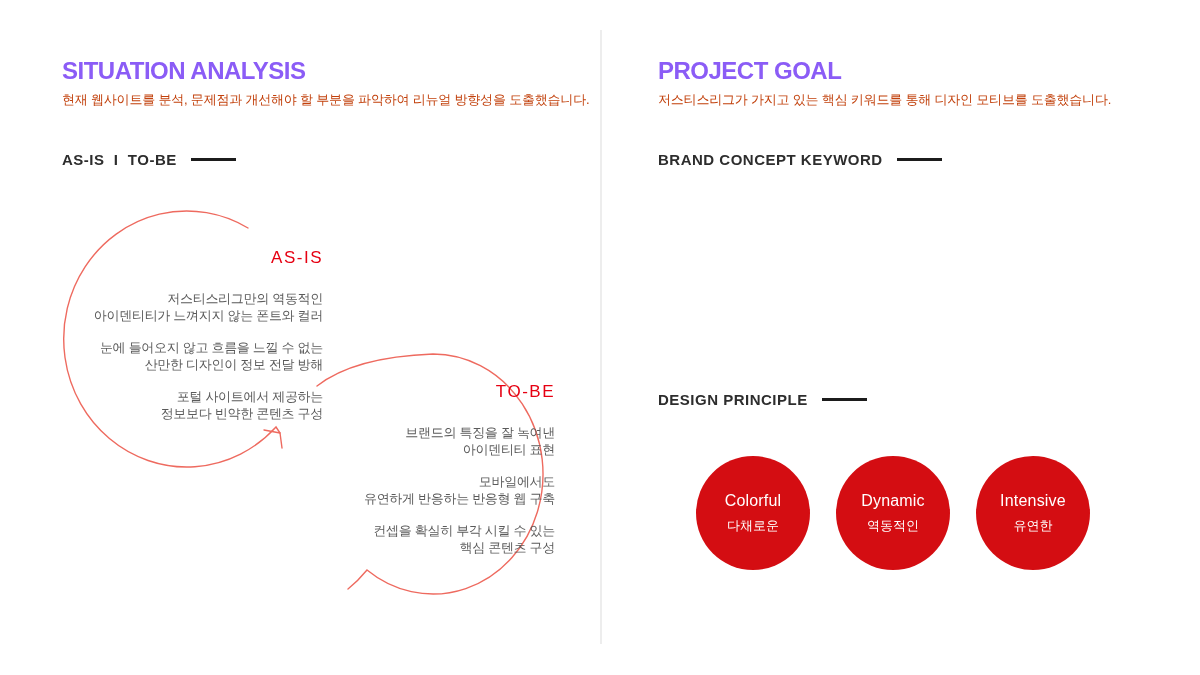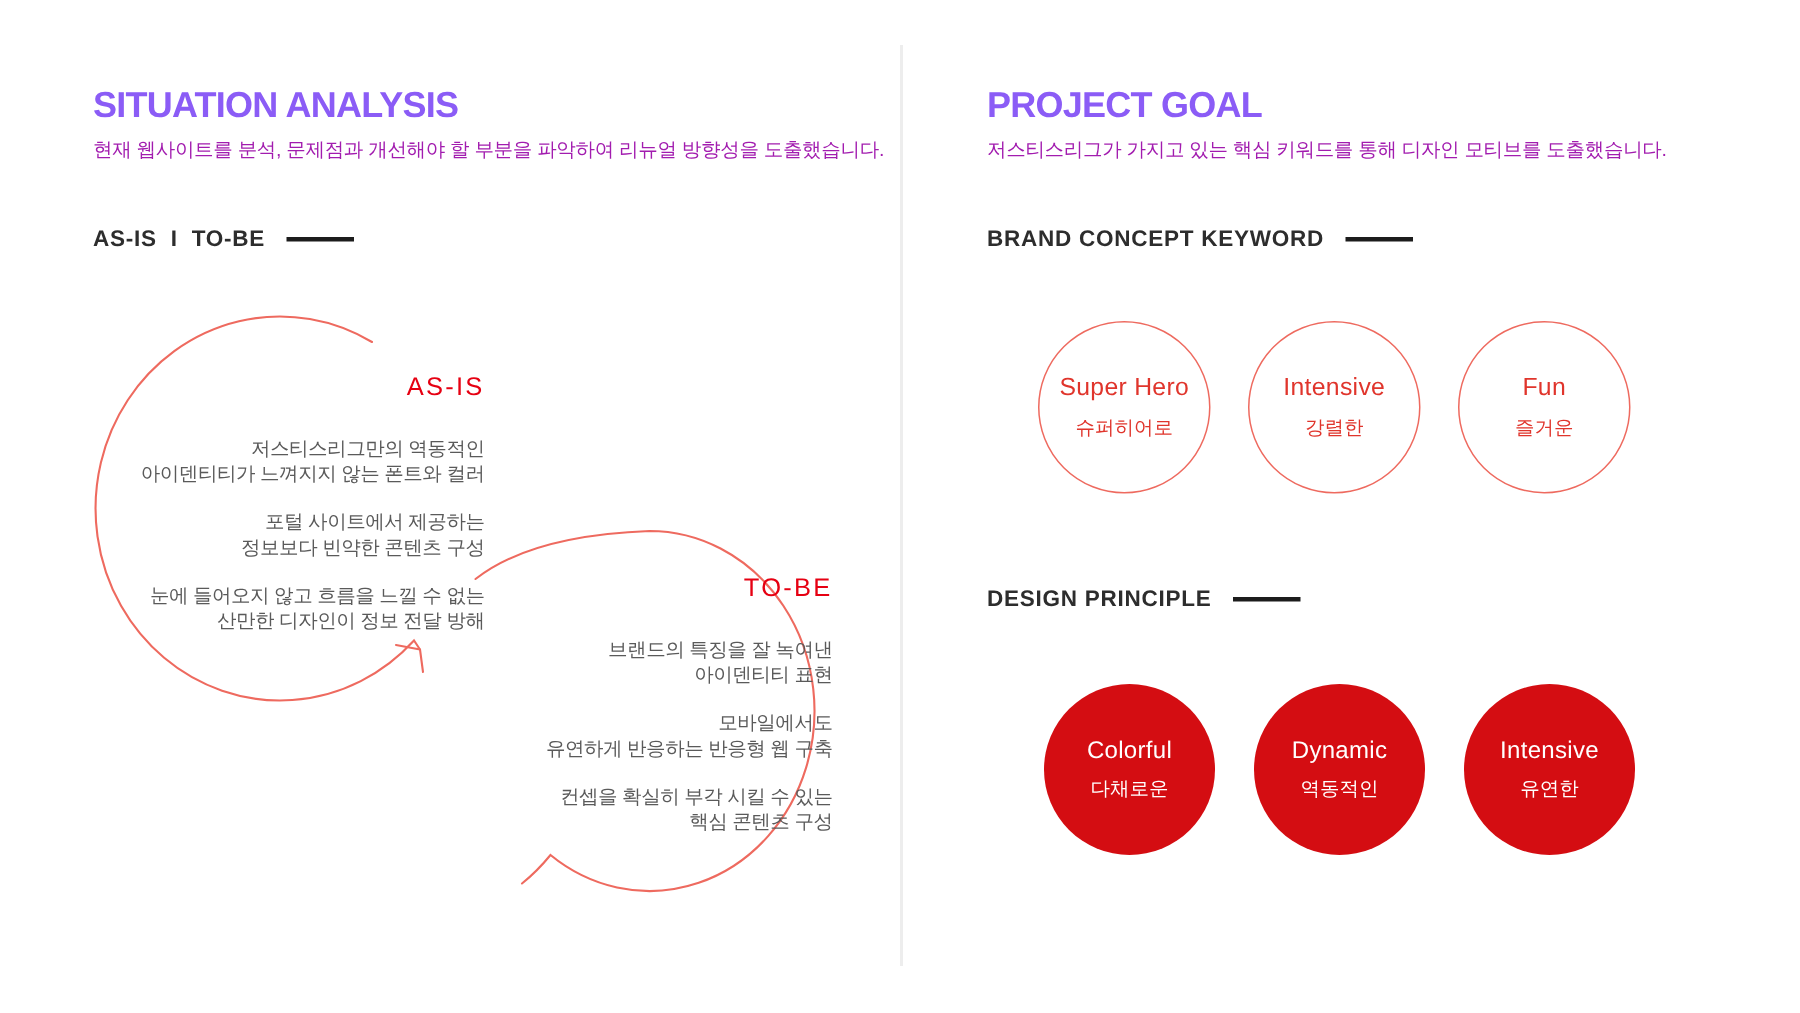--- a/index.html
+++ b/index.html
@@ -10,21 +10,21 @@
   .arcs { position:absolute; left:0; top:0; pointer-events:none; }
 
   .main-title {
     position:absolute; margin:0; font-size:24px; font-weight:800;
     color:#8b5cf6; letter-spacing:-0.5px; top:57px;
   }
   .main-title.left-col  { left:62px; }
   .main-title.right-col { left:658px; }
 
   .subtitle {
-    position:absolute; margin:0; font-size:13px; color:#a21caf;
+    position:absolute; margin:0; font-size:13px; color:#c2410c;
     letter-spacing:-0.2px; top:91px;
   }
   .subtitle.left-col  { left:62px; }
   .subtitle.right-col { left:658px; }
 
   .section-label-row { position:absolute; display:flex; align-items:center; gap:14px; }
   .row-asis-tobe   { left:62px;  top:151px; }
   .row-keyword     { left:658px; top:151px; }
   .row-principle   { left:658px; top:391px; }
   .section-label {
@@ -80,24 +80,24 @@
 
   <div class="section-label-row row-asis-tobe">
     <span class="section-label">AS-IS  I  TO-BE</span>
     <span class="dash"></span>
   </div>
 
   <div class="circle-text-block asis-block">
     <p class="circle-title">AS-IS</p>
     <p class="point">저스티스리그만의 역동적인
 아이덴티티가 느껴지지 않는 폰트와 컬러</p>
+    <p class="point">눈에 들어오지 않고 흐름을 느낄 수 없는
+산만한 디자인이 정보 전달 방해</p>
     <p class="point">포털 사이트에서 제공하는
 정보보다 빈약한 콘텐츠 구성</p>
-    <p class="point">눈에 들어오지 않고 흐름을 느낄 수 없는
-산만한 디자인이 정보 전달 방해</p>
   </div>
 
   <div class="circle-text-block tobe-block">
     <p class="circle-title">TO-BE</p>
     <p class="point">브랜드의 특징을 잘 녹여낸
 아이덴티티 표현</p>
     <p class="point">모바일에서도
 유연하게 반응하는 반응형 웹 구축</p>
     <p class="point">컨셉을 확실히 부각 시킬 수 있는
 핵심 콘텐츠 구성</p>
@@ -106,34 +106,20 @@
   <div class="divider"></div>
 
   <h1 class="main-title right-col">PROJECT GOAL</h1>
   <p class="subtitle right-col">저스티스리그가 가지고 있는 핵심 키워드를 통해 디자인 모티브를 도출했습니다.</p>
 
   <div class="section-label-row row-keyword">
     <span class="section-label">BRAND CONCEPT KEYWORD</span>
     <span class="dash"></span>
   </div>
 
-  <div class="keyword-row">
-    <div class="keyword-circle">
-      <span class="keyword-en">Super Hero</span>
-      <span class="keyword-ko">슈퍼히어로</span>
-    </div>
-    <div class="keyword-circle">
-      <span class="keyword-en">Intensive</span>
-      <span class="keyword-ko">강렬한</span>
-    </div>
-    <div class="keyword-circle">
-      <span class="keyword-en">Fun</span>
-      <span class="keyword-ko">즐거운</span>
-    </div>
-  </div>
 
   <div class="section-label-row row-principle">
     <span class="section-label">DESIGN PRINCIPLE</span>
     <span class="dash"></span>
   </div>
 
   <div class="principle-row">
     <div class="principle-circle">
       <span class="principle-en">Colorful</span>
       <span class="principle-ko">다채로운</span>

